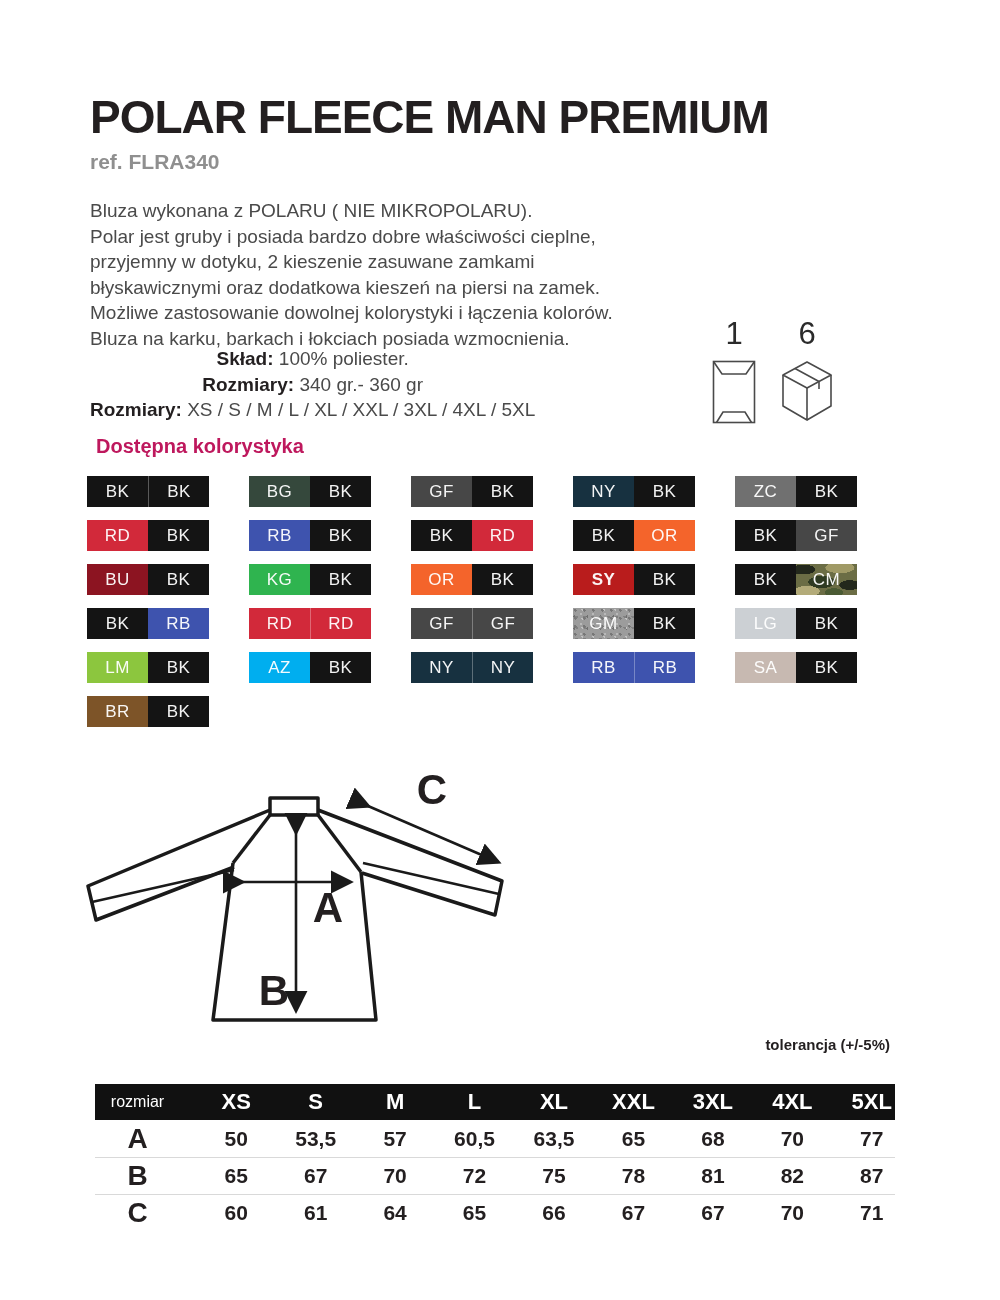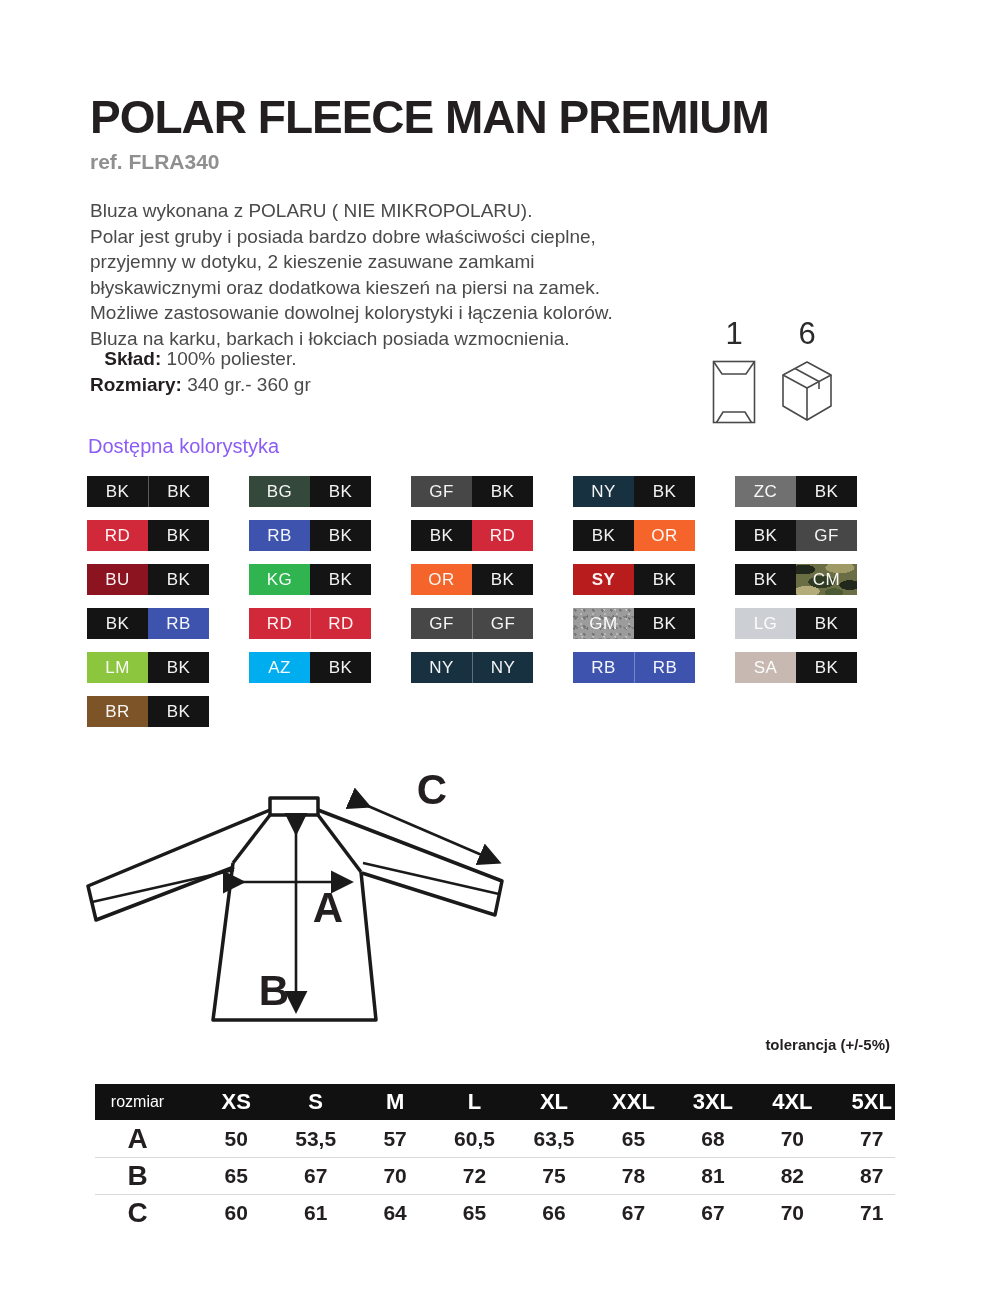--- a/index.html
+++ b/index.html
@@ -13,21 +13,21 @@
 
   .desc  { position:absolute; left:90px; top:160px; font-size:19px; line-height:25.5px; color:#4a4a4a; }
 
   .specs { position:absolute; left:90px; top:308px; font-size:19px; line-height:25.5px; color:#4a4a4a;text-align:center; }
   .specs .lbl { font-weight:700; color:#231f20; }
 
   .packaging { position:absolute; left:712px; top:278px; display:flex; gap:24px; }
   .pack-item { display:flex; flex-direction:column; align-items:center; gap:8px; }
   .pack-num  { font-size:31px; color:#2b2b2b; font-weight:400; }
 
-  .colors-heading { position:absolute; left:88px; top:397px; font-size:20px; font-weight:400; color:#8b5cf6; }
+  .colors-heading { position:absolute; left:96px; top:397px; font-size:20px; font-weight:700; color:#be185d; }
 
   .color-grid { position:absolute; left:87px; top:438px; display:flex; gap:40px; }
   .color-col  { display:flex; flex-direction:column; gap:13px; }
   .swatch-pair { display:flex; }
   .swatch { width:61px; height:31px; line-height:31px; text-align:center;
             font-size:17px; color:rgba(255,255,255,0.95); letter-spacing:0.5px; }
   .swatch-pair.same .swatch:last-child { border-left:1px solid rgba(255,255,255,0.3); }
 
   .melange {
     background-image:
@@ -75,20 +75,21 @@
     <div>Polar jest gruby i posiada bardzo dobre właściwości cieplne,</div>
     <div>przyjemny w dotyku, 2 kieszenie zasuwane zamkami</div>
     <div>błyskawicznymi oraz dodatkowa kieszeń na piersi na zamek.</div>
     <div>Możliwe zastosowanie dowolnej kolorystyki i łączenia kolorów.</div>
     <div>Bluza na karku, barkach i łokciach posiada wzmocnienia.</div>
   </div>
 
   <div class="specs">
     <div><span class="lbl">Skład:</span> <span>100% poliester.</span></div>
     <div><span class="lbl">Rozmiary:</span> <span>340 gr.- 360 gr</span></div>
+    <div><span class="lbl">Rozmiary:</span> <span>XS / S / M / L / XL / XXL / 3XL / 4XL / 5XL</span></div>
   </div>
 
   <div class="packaging">
     <div class="pack-item">
       <div class="pack-num">1</div>
       <span>
         <svg width="44" height="64" viewBox="0 0 44 64">
           <g fill="none" stroke="#4a4a4a" stroke-width="1.6">
             <rect x="1.5" y="1.5" width="41" height="61"></rect>
             <path d="M1.5,1.5 L10,14 H34 L42.5,1.5"></path>

